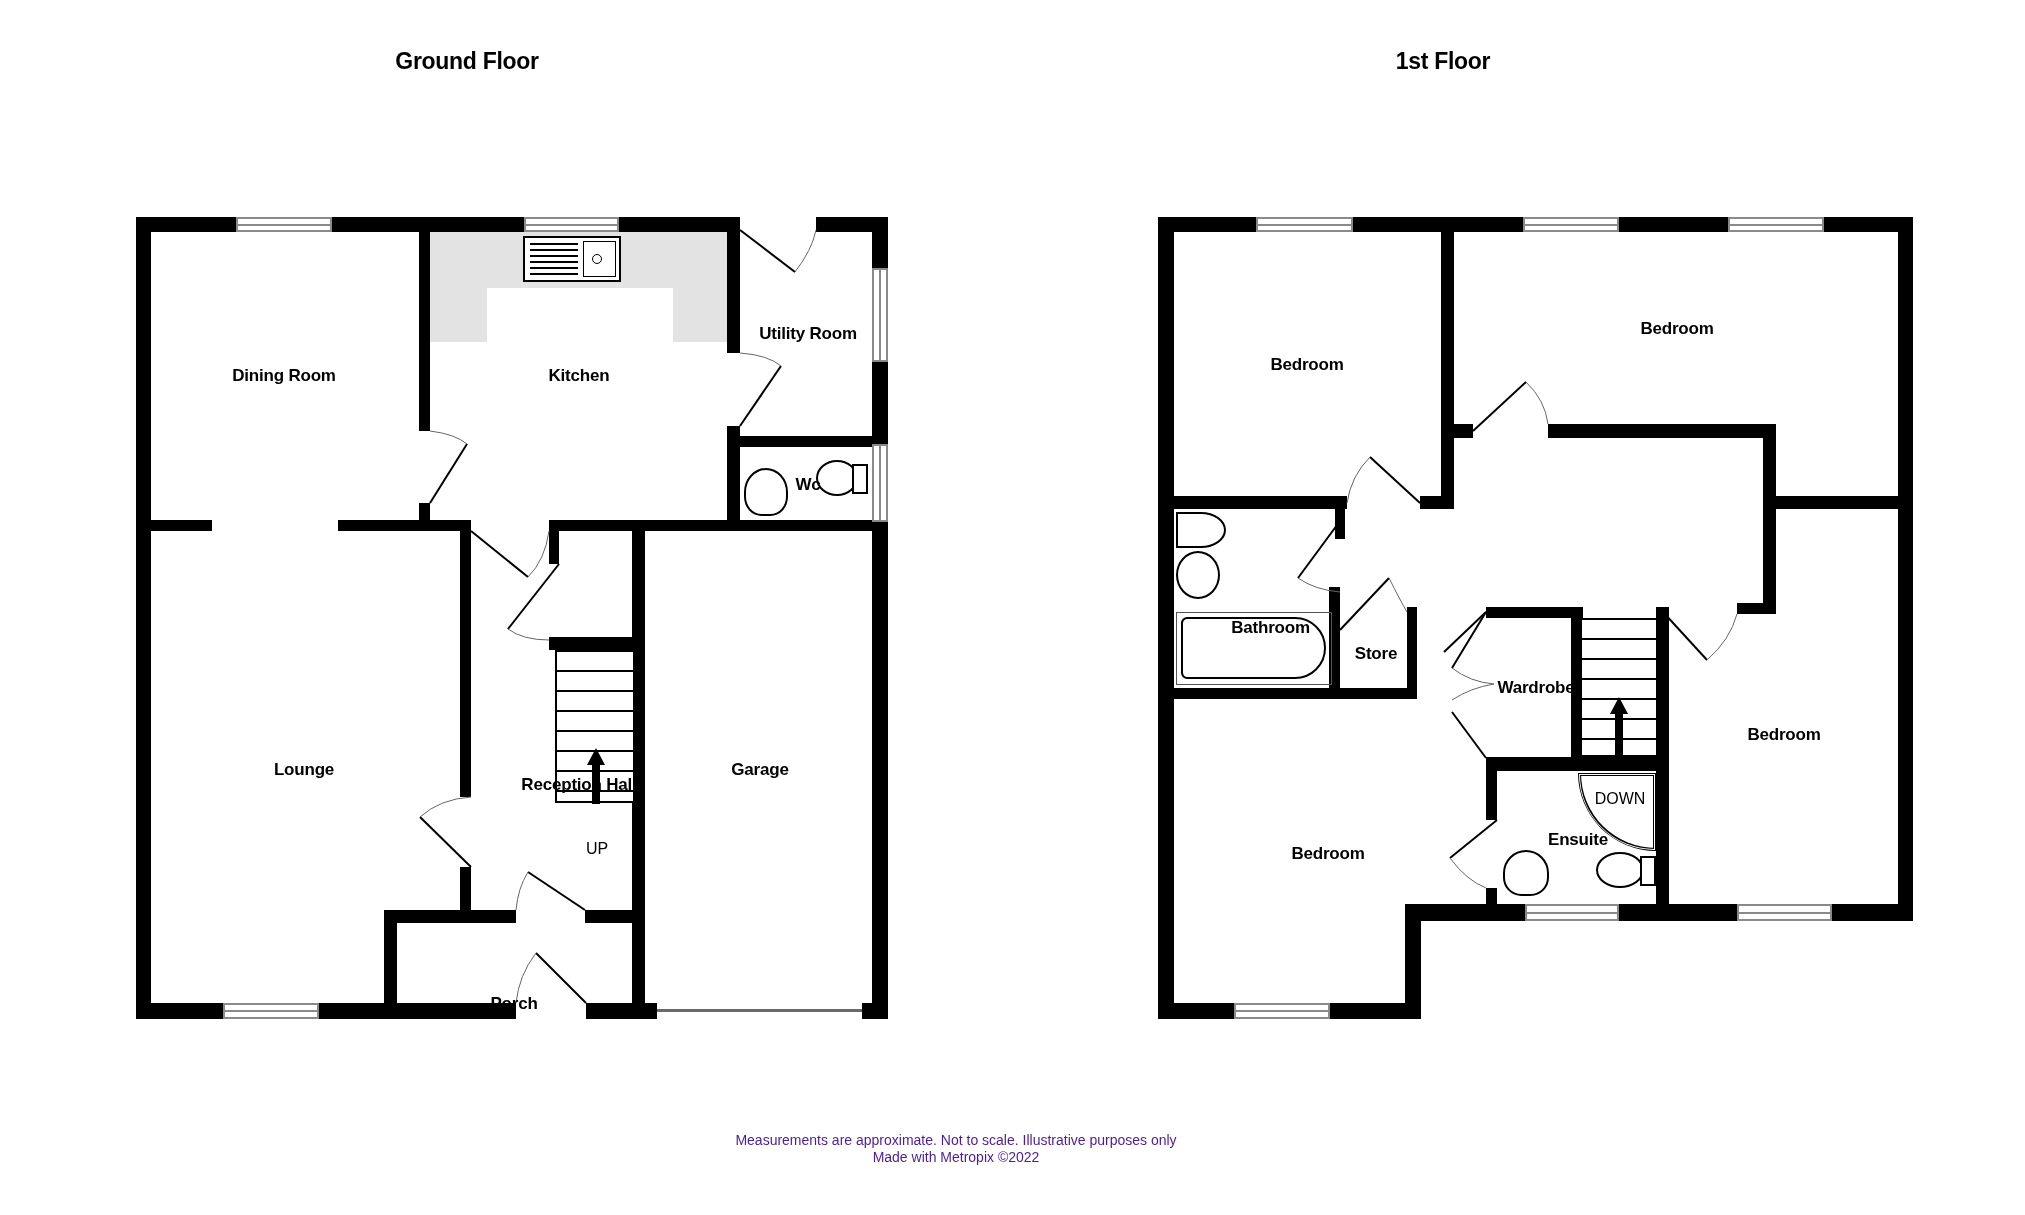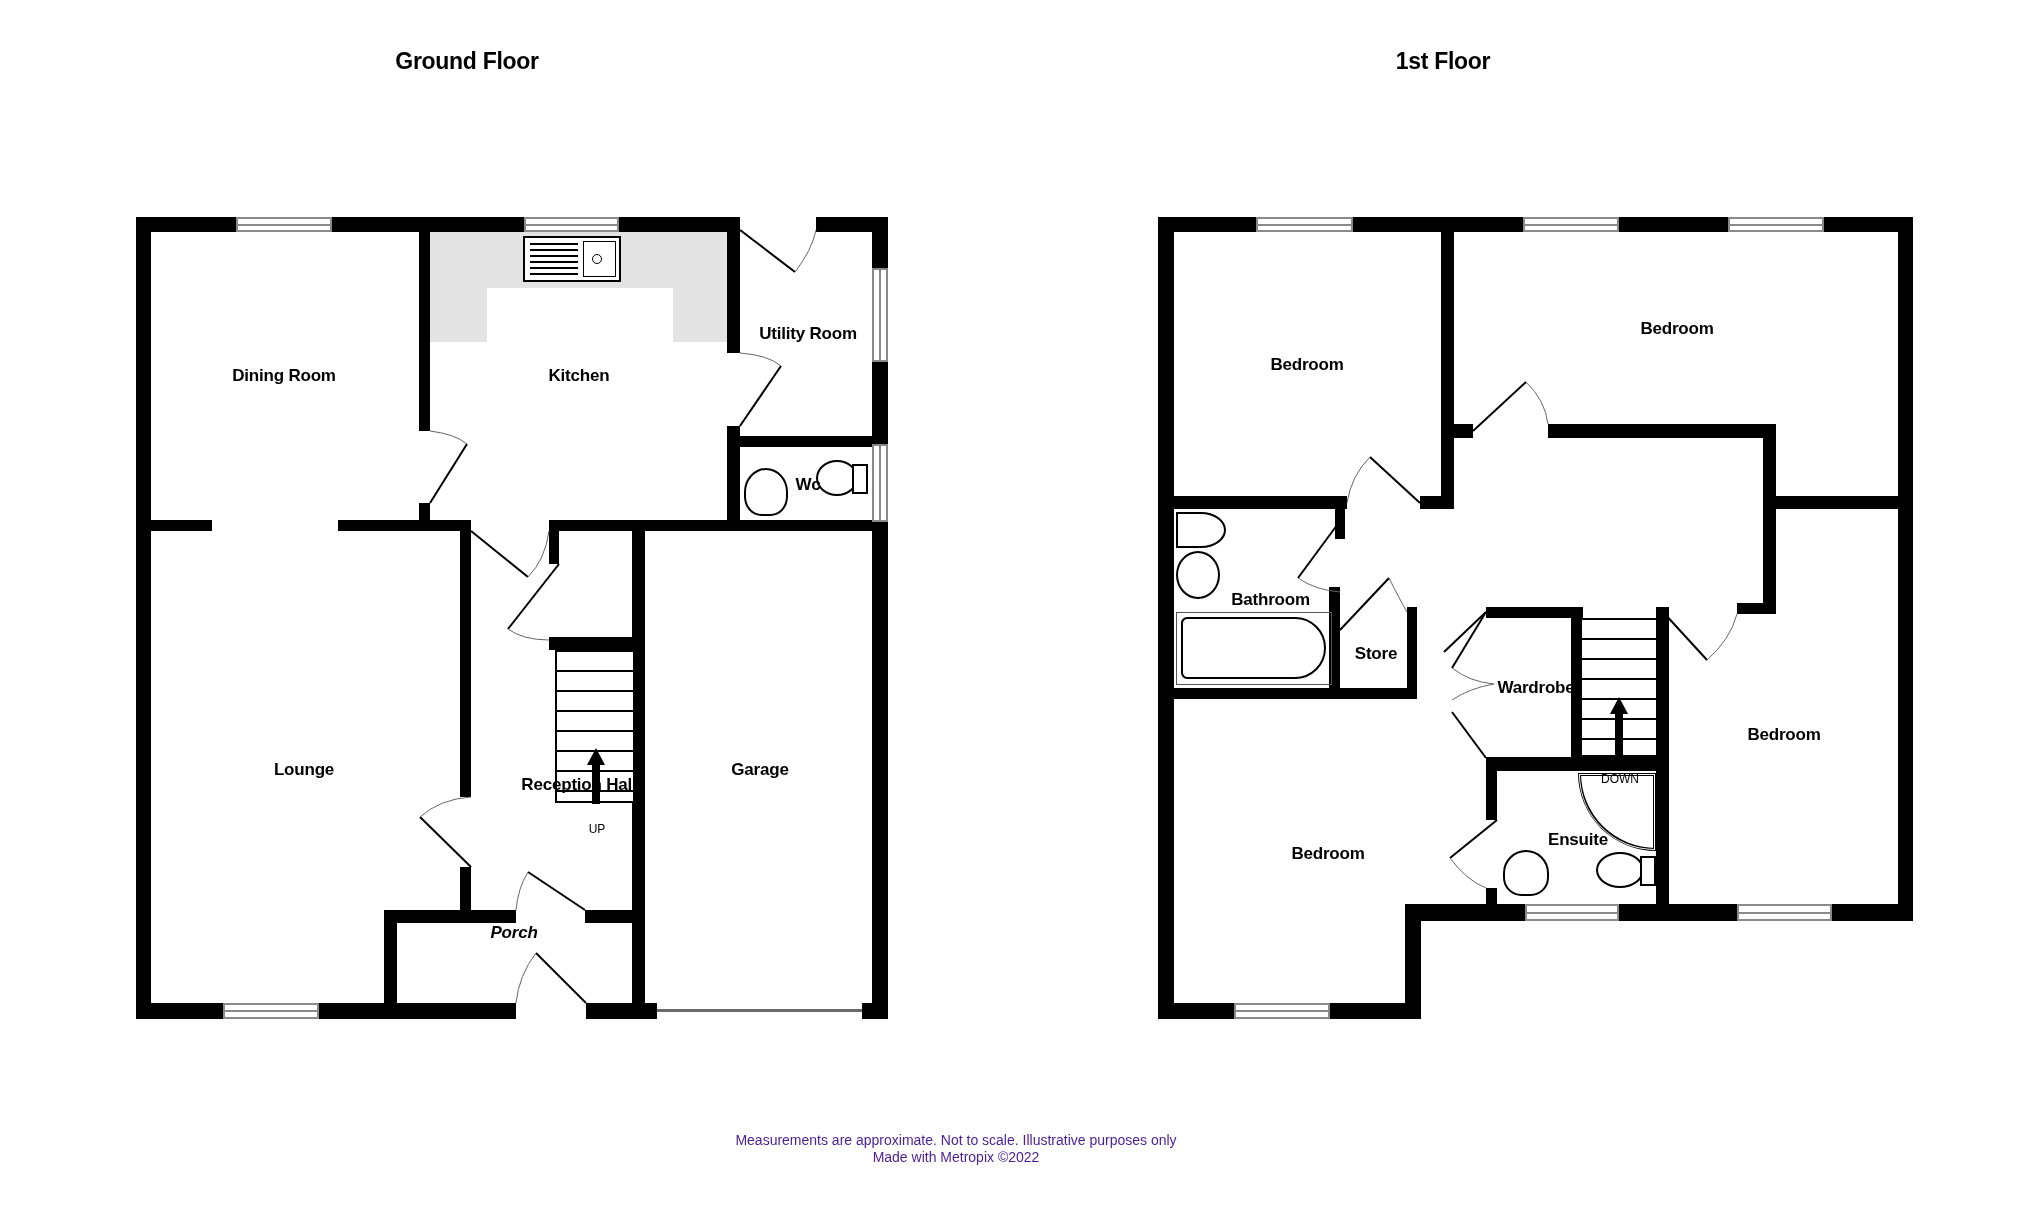--- a/index.html
+++ b/index.html
@@ -5,21 +5,21 @@
   html, body { margin: 0; padding: 0; background: #ffffff; }
   body { width: 2025px; height: 1215px; position: relative; overflow: hidden;
          font-family: "Liberation Sans", "DejaVu Sans", sans-serif; color: #000; }
   .abs { position: absolute; }
   .wall { position: absolute; background: #000; }
   .win { position: absolute; background: #fff; border: 2px solid #8a8a8a; box-sizing: border-box; }
   .win::after { content: ""; position: absolute; left: 0; right: 0; top: 50%; border-top: 2px solid #8a8a8a; transform: translateY(-1px); }
   .win.v::after { left: 50%; right: auto; top: 0; bottom: 0; border-top: none; border-left: 2px solid #8a8a8a; transform: translateX(-1px); }
   .floor-title { position: absolute; font-weight: bold; font-size: 23px; transform: translateX(-50%); white-space: nowrap; letter-spacing: -0.3px; }
   .room-label { position: absolute; font-weight: bold; font-size: 17px; transform: translate(-50%, -50%); white-space: nowrap; letter-spacing: -0.2px; }
-  .small-label { position: absolute; font-size: 12px; transform: translate(-50%, -50%); white-space: nowrap; }
+  .small-label { position: absolute; font-size: 16px; transform: translate(-50%, -50%); white-space: nowrap; margin-top: 20px; }
   .footer { position: absolute; left: 956px; top: 1132px; transform: translateX(-50%); text-align: center; font-size: 14px; line-height: 17px; color: #4c1d95; white-space: nowrap; }
   .counter { position: absolute; background: #e3e3e3; }
   .stairs { position: absolute; border: 2px solid #000; box-sizing: border-box; background: #fff;
             background-image: repeating-linear-gradient(to bottom, transparent 0, transparent 18px, #000 18px, #000 20px); }
   svg.overlay { position: absolute; left: 0; top: 0; width: 2025px; height: 1215px; pointer-events: none; }
 </style>
 </head>
 <body>
 
 <div class="floor-title" style="left:467px; top:48px;">Ground Floor</div>
@@ -191,26 +191,26 @@
   </g>
 </svg>
 
 <div class="room-label" style="left:284px; top:376px;">Dining Room</div>
 <div class="room-label" style="left:579px; top:376px;">Kitchen</div>
 <div class="room-label" style="left:808px; top:334px;">Utility Room</div>
 <div class="room-label" style="left:808px; top:485px;text-align:center;">Wc</div>
 <div class="room-label" style="left:304px; top:770px;">Lounge</div>
 <div class="room-label" style="left:551px; top:785px;margin-left:28px;">Reception Hall</div>
 <div class="room-label" style="left:760px; top:770px;">Garage</div>
-<div class="room-label" style="left:514px; top:933px;font-style:italic;">Porch</div>
+<div class="room-label" style="left:514px; top:1004px;">Porch</div>
 <div class="small-label" style="left:597px; top:829px;">UP</div>
 
 <div class="room-label" style="left:1307px; top:365px;">Bedroom</div>
 <div class="room-label" style="left:1677px; top:329px;">Bedroom</div>
-<div class="room-label" style="left:1252px; top:600px;padding-left:37px;">Bathroom</div>
+<div class="room-label" style="left:1252px; top:628px;padding-left:37px;">Bathroom</div>
 <div class="room-label" style="left:1376px; top:654px;">Store</div>
 <div class="room-label" style="left:1536px; top:688px;">Wardrobe</div>
 <div class="room-label" style="left:1784px; top:735px;">Bedroom</div>
 <div class="room-label" style="left:1328px; top:854px;">Bedroom</div>
 <div class="room-label" style="left:1578px; top:840px;">Ensuite</div>
 <div class="small-label" style="left:1620px; top:779px;">DOWN</div>
 
 <div class="footer">
   <div>Measurements are approximate.  Not to scale.  Illustrative purposes only</div>
   <div>Made with Metropix ©2022</div>

